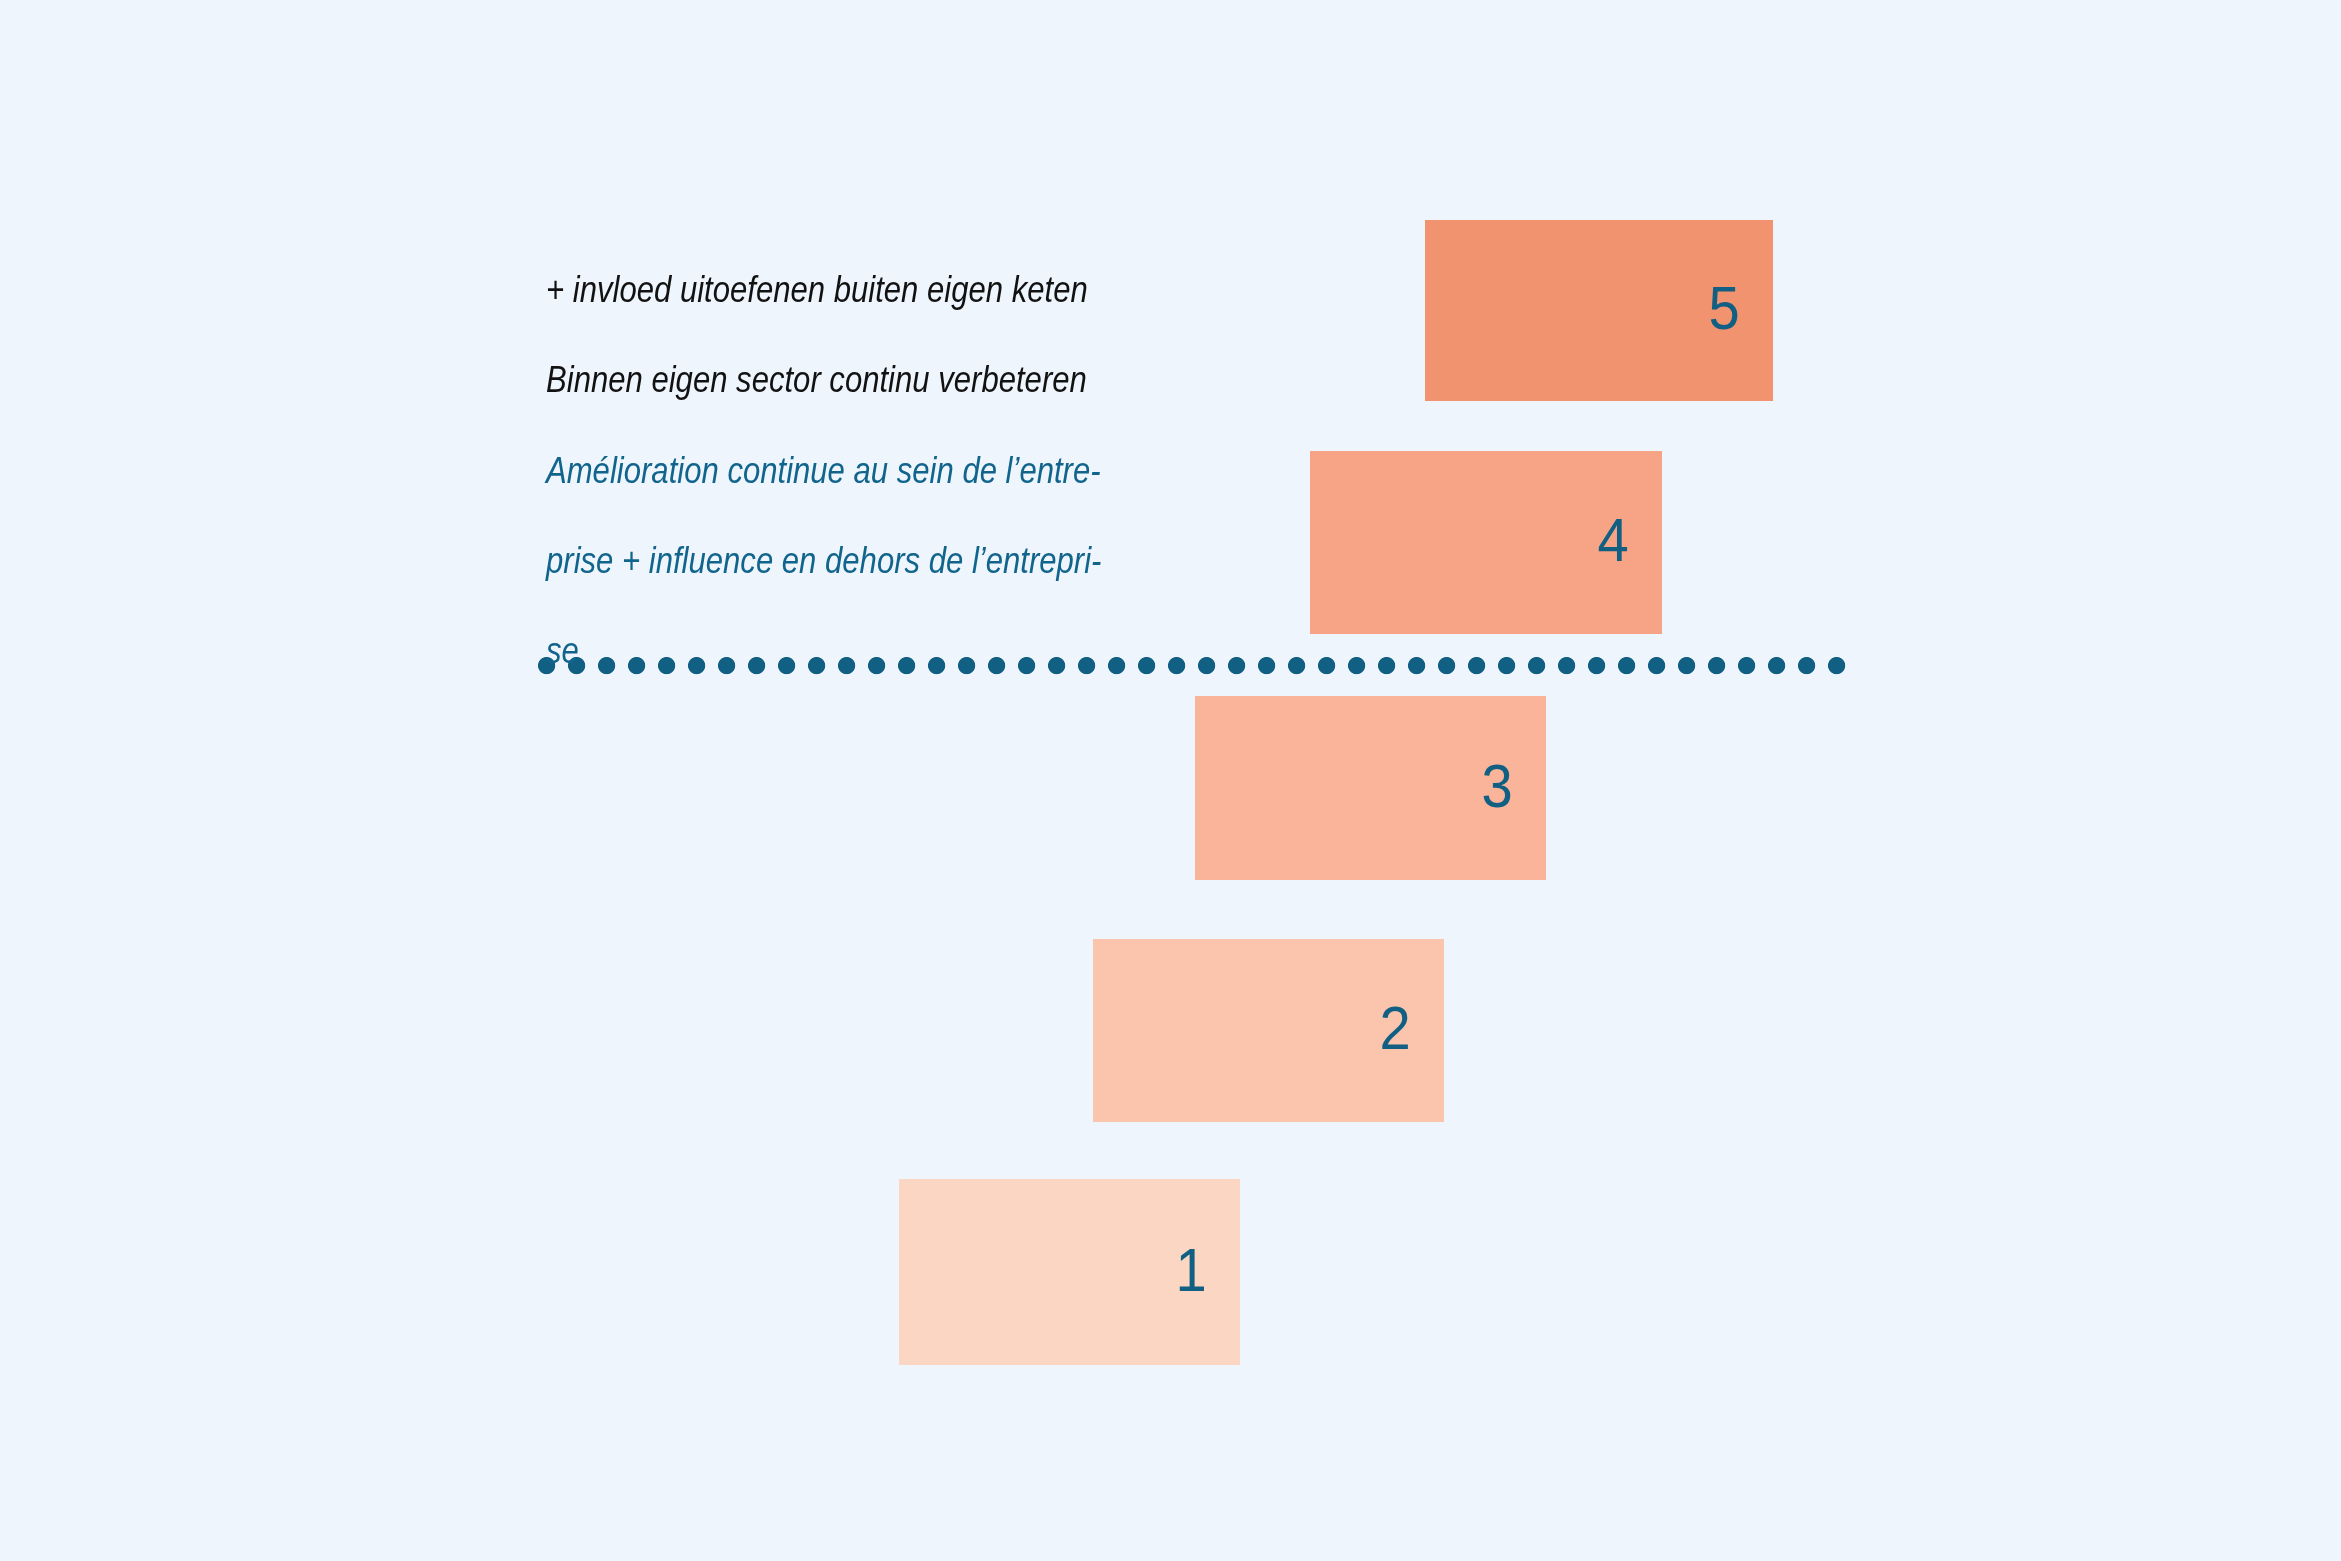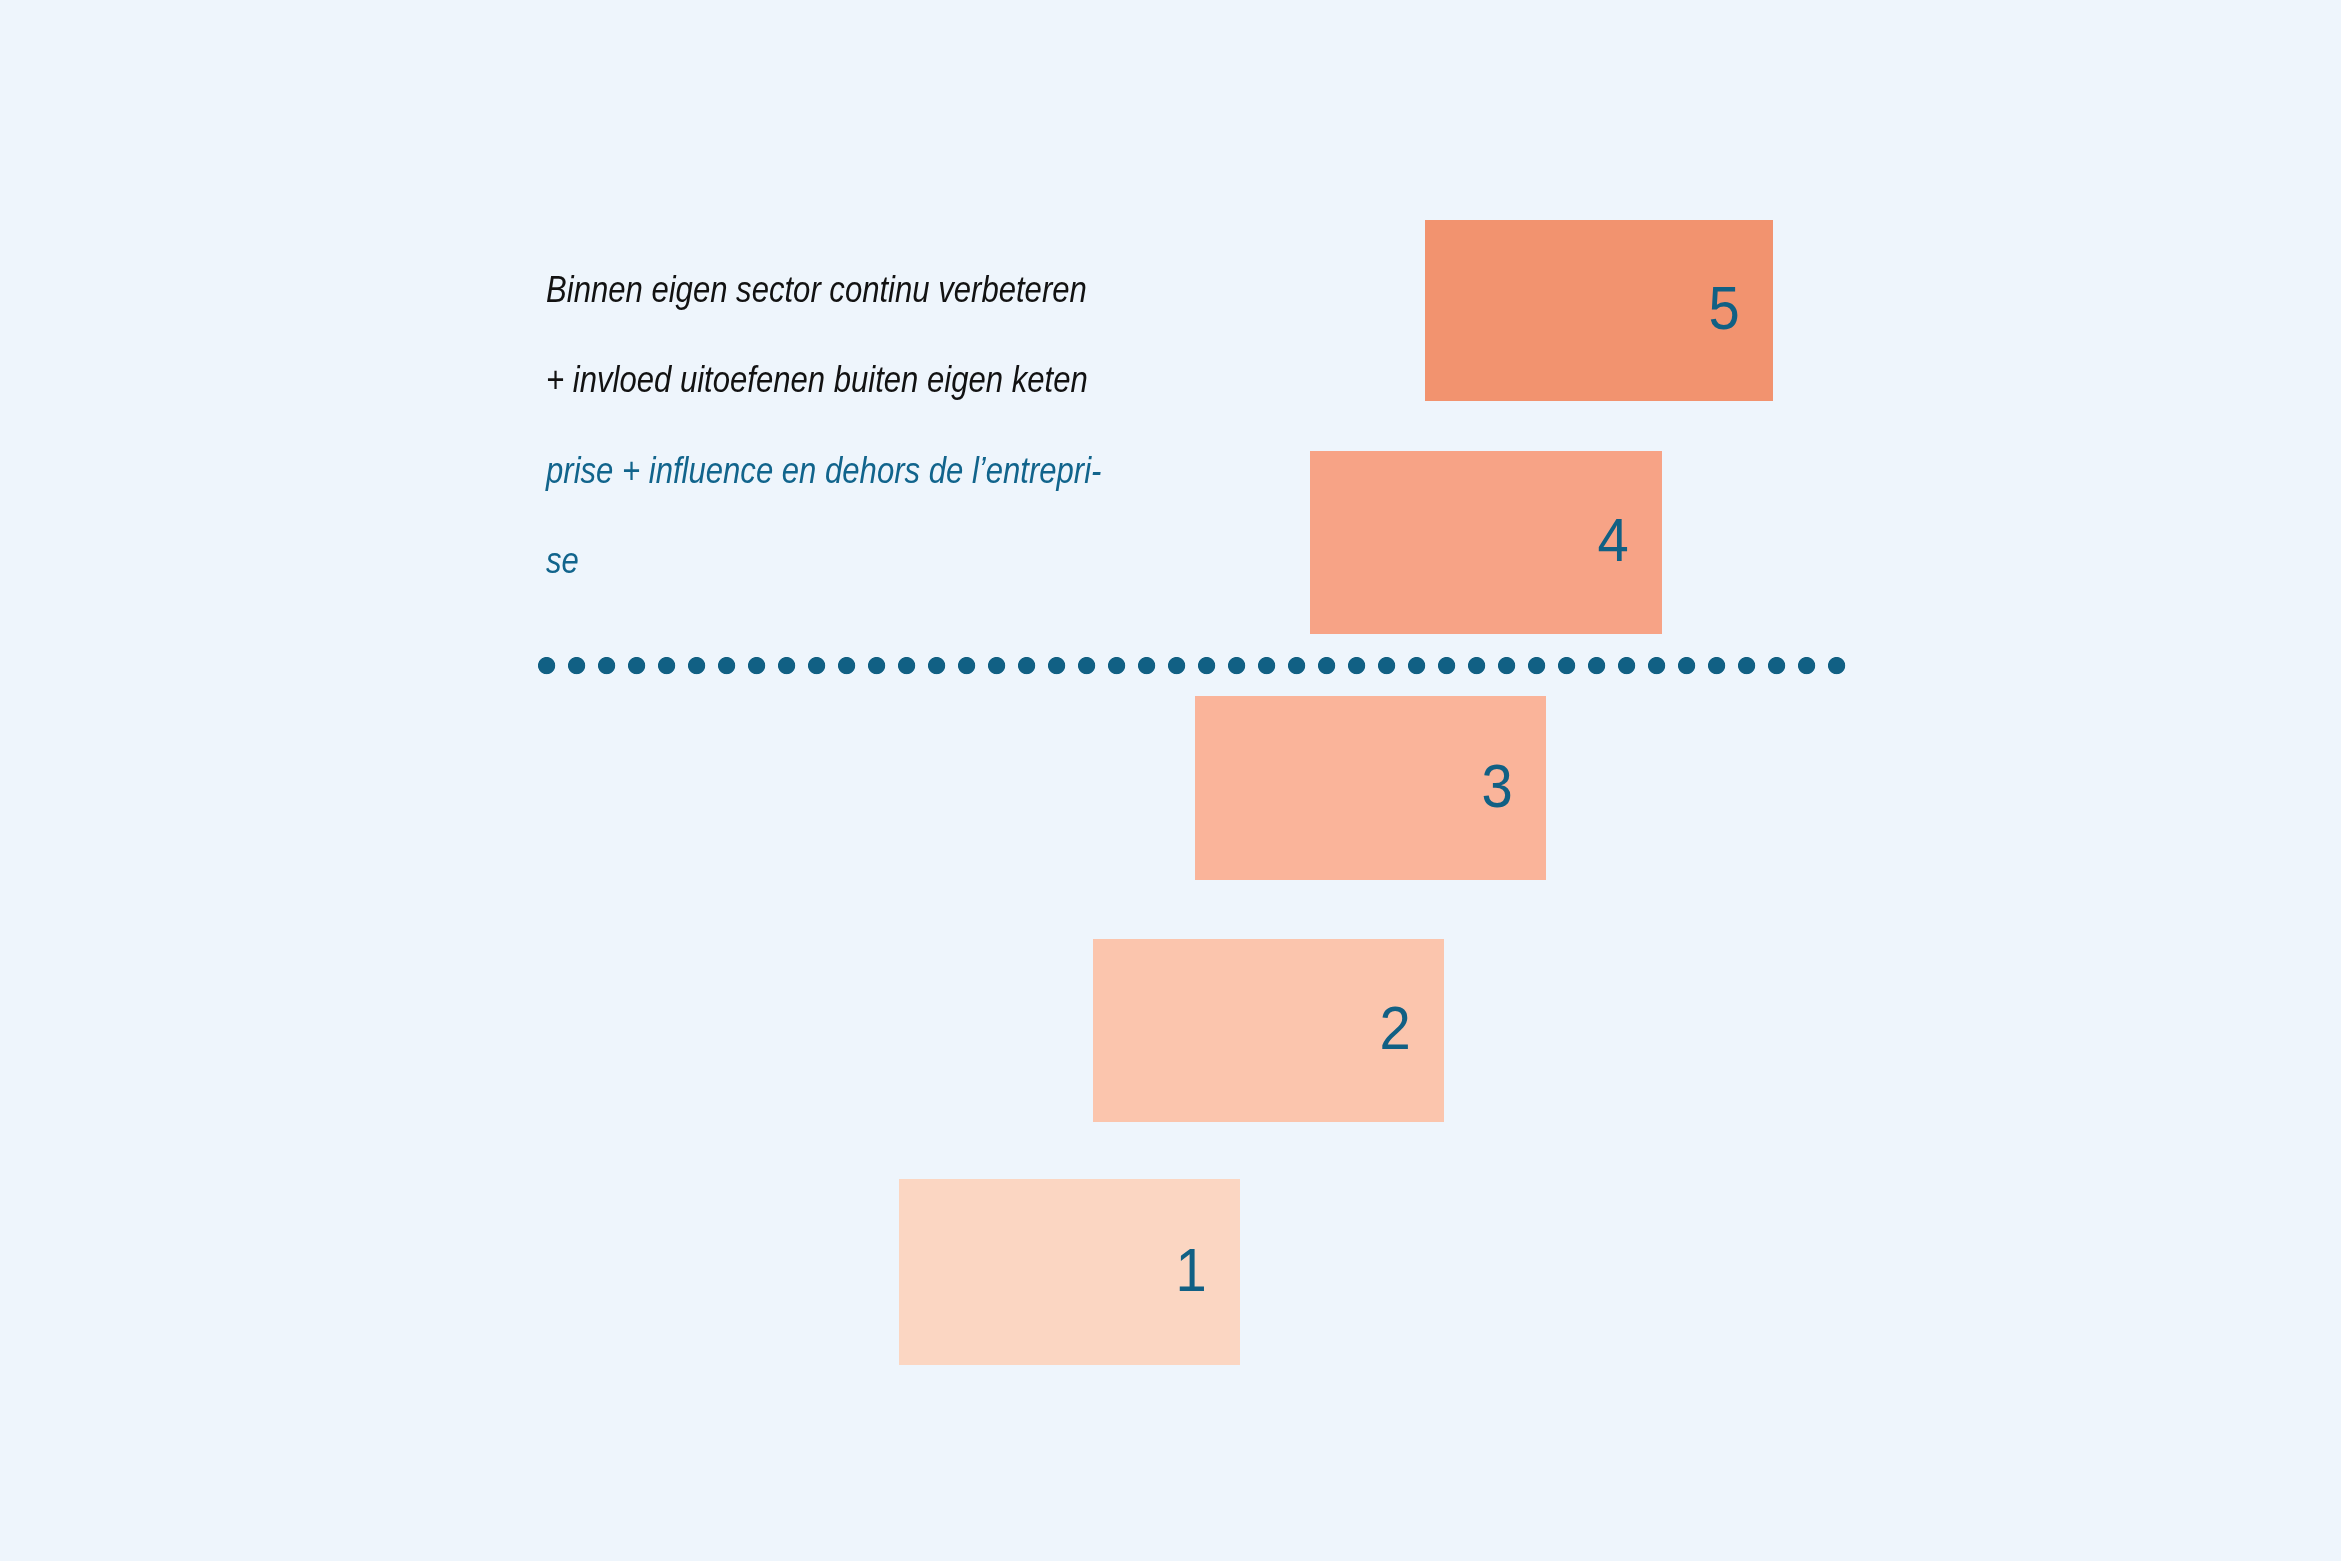--- a/index.html
+++ b/index.html
@@ -122,22 +122,23 @@
     <span class="bar-number">2</span>
   </div>
 
   <div class="bar" id="bar-1">
     <span class="bar-number">1</span>
   </div>
 
   <div id="divider"></div>
 
   <div class="txt" id="label-top">
+    <span class="nl"><span class="cond">+ invloed uitoefenen buiten eigen keten</span></span>
     <span class="nl"><span class="cond">Binnen eigen sector continu verbeteren</span></span>
-    <span class="nl"><span class="cond">+ invloed uitoefenen buiten eigen keten</span></span>
+    <span class="fr"><span class="cond">Amélioration continue au sein de l’entre-</span></span>
     <span class="fr"><span class="cond">prise + influence en dehors de l’entrepri-</span></span>
     <span class="fr"><span class="cond">se</span></span>
   </div>
 
 
 
 </div>
 
 
 </body></html>

